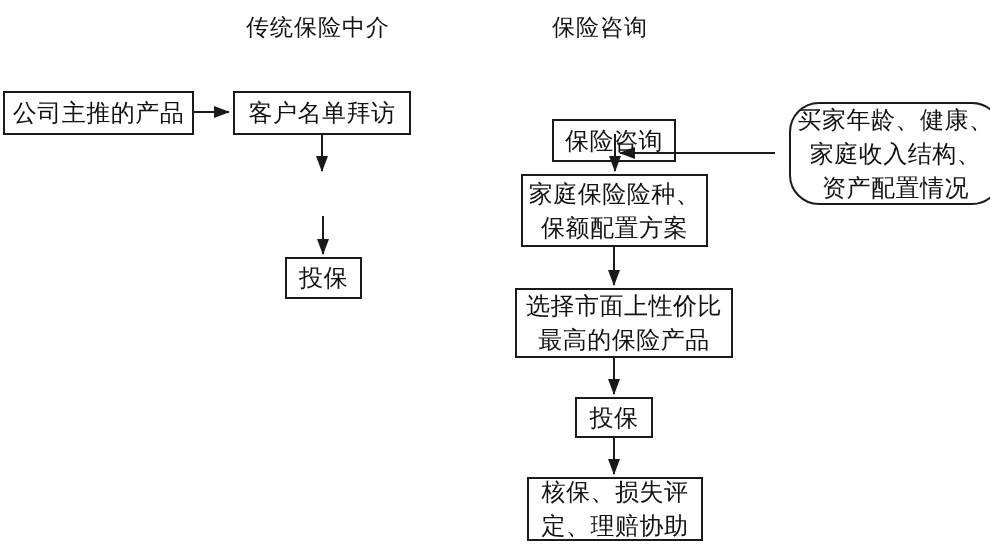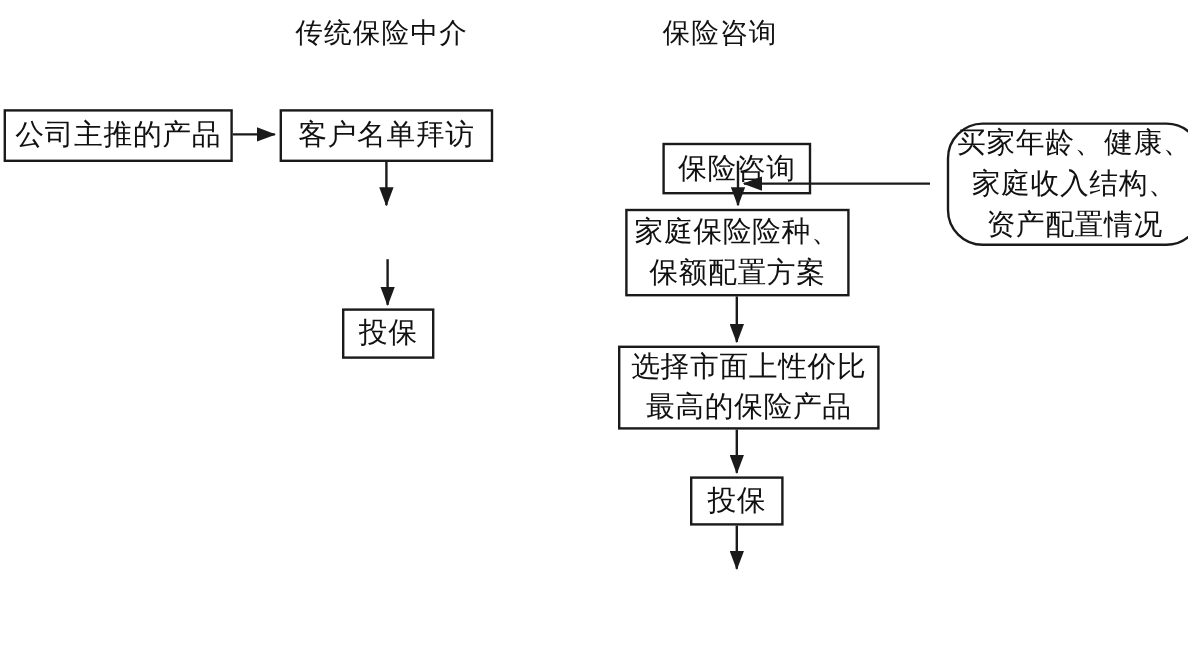--- a/index.html
+++ b/index.html
@@ -82,20 +82,22 @@
   <div class="node" id="node-company-products">公司主推的产品</div>
   <div class="node" id="node-client-visit">客户名单拜访</div>
   <div class="node" id="node-insure-left">投保</div>
 
   <div class="node" id="node-consult">保险咨询</div>
   <div class="node" id="node-family-plan">家庭保险险种、
 保额配置方案</div>
   <div class="node" id="node-choose-best">选择市面上性价比
 最高的保险产品</div>
   <div class="node" id="node-insure-right">投保</div>
+  <div class="node" id="node-claims">核保、损失评
+定、理赔协助</div>
   <div class="node" id="node-buyer-info">买家年龄、健康、
 家庭收入结构、
 资产配置情况</div>
 
   <svg class="arrows" viewBox="0 0 990 554" xmlns="http://www.w3.org/2000/svg">
     <defs>
       <marker id="ah" markerWidth="8" markerHeight="6" refX="7.5" refY="3" orient="auto">
         <path d="M0,0 L8,3 L0,6 Z"></path>
       </marker>
     </defs>

